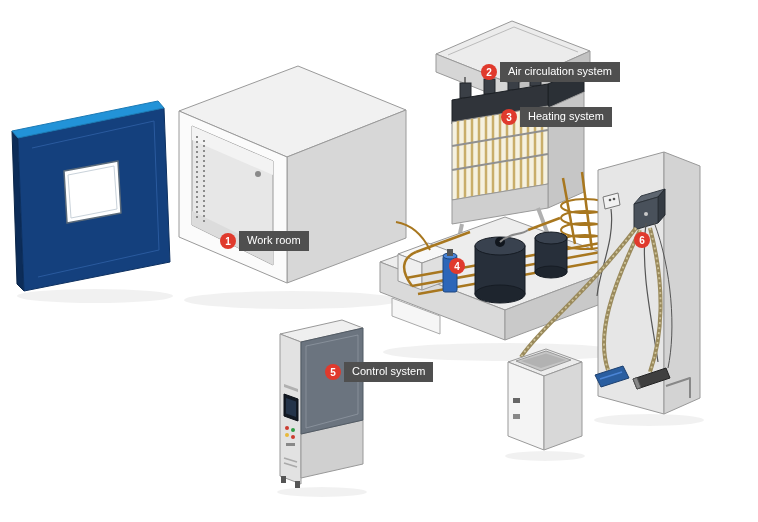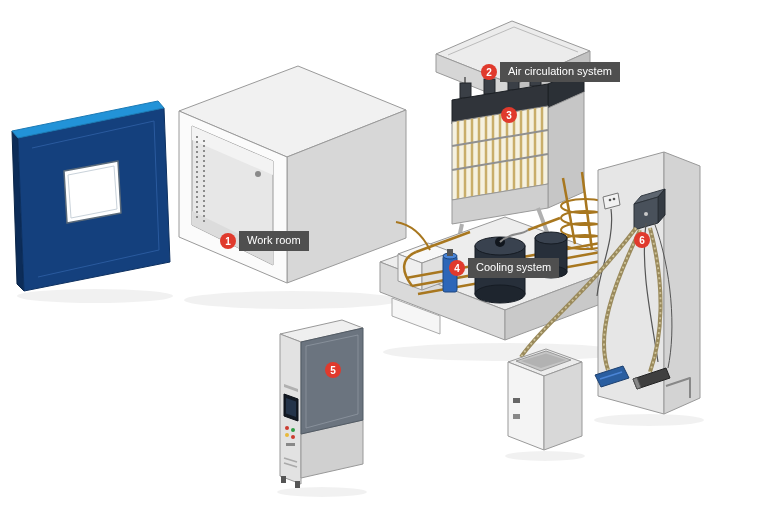--- a/index.html
+++ b/index.html
@@ -214,28 +214,29 @@
     <span class="tag">Work room</span>
   </div>
 
   <div class="callout" style="left:481px; top:62px;">
     <span class="badge">2</span>
     <span class="tag">Air circulation system</span>
   </div>
 
   <div class="callout" style="left:501px; top:107px;">
     <span class="badge">3</span>
+    <span class="tag">Heating system</span>
   </div>
 
   <div class="callout" style="left:449px; top:258px;">
     <span class="badge">4</span>
-    <span class="tag">Cooling system</span>
   </div>
 
   <div class="callout" style="left:325px; top:362px;">
     <span class="badge">5</span>
+    <span class="tag">Control system</span>
   </div>
 
   <div class="callout" style="left:634px; top:232px;">
     <span class="badge">6</span>
   </div>
 
 </div>
 
 </body></html>

